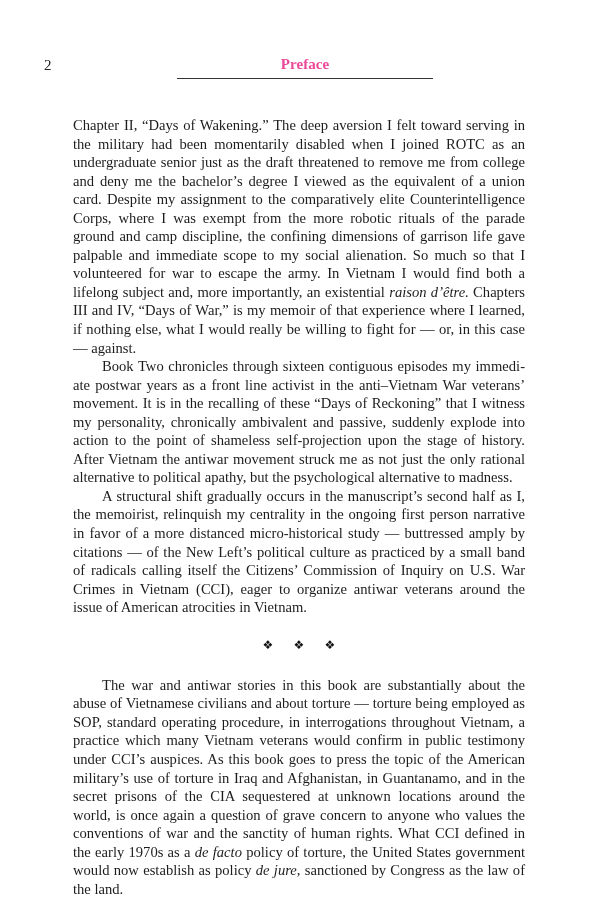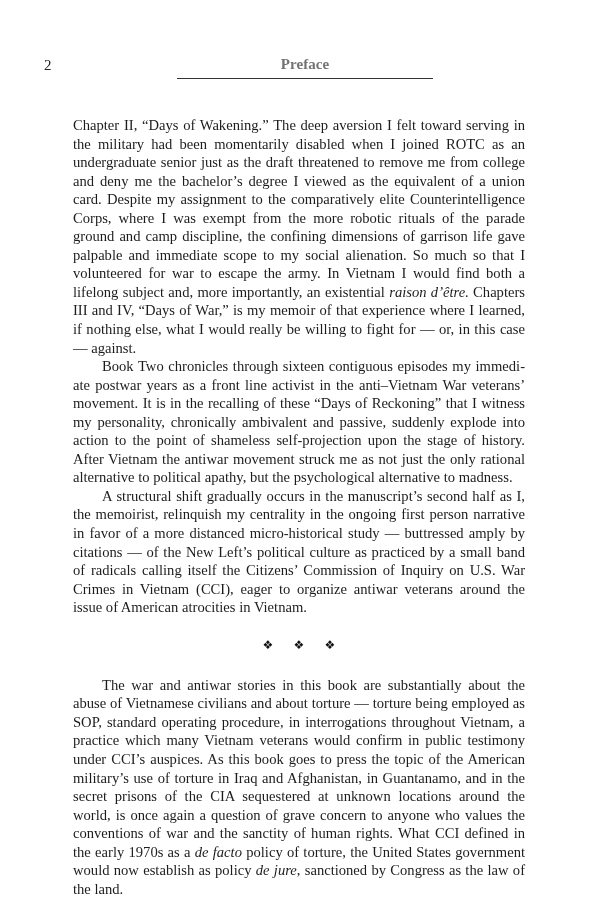--- a/index.html
+++ b/index.html
@@ -36,21 +36,21 @@
       color: #222;
     }
     .running-title {
       position: absolute;
       left: 177px;
       width: 256px;
       top: 3px;
       text-align: center;
       font-size: 15px;
       font-weight: bold;
-      color: #737373;
+      color: #ec4899;
       letter-spacing: 0.1px;
     }
     .head-rule {
       position: absolute;
       left: 177px;
       top: 25px;
       width: 256px;
       height: 0;
       border-top: 1.2px solid #333;
     }

